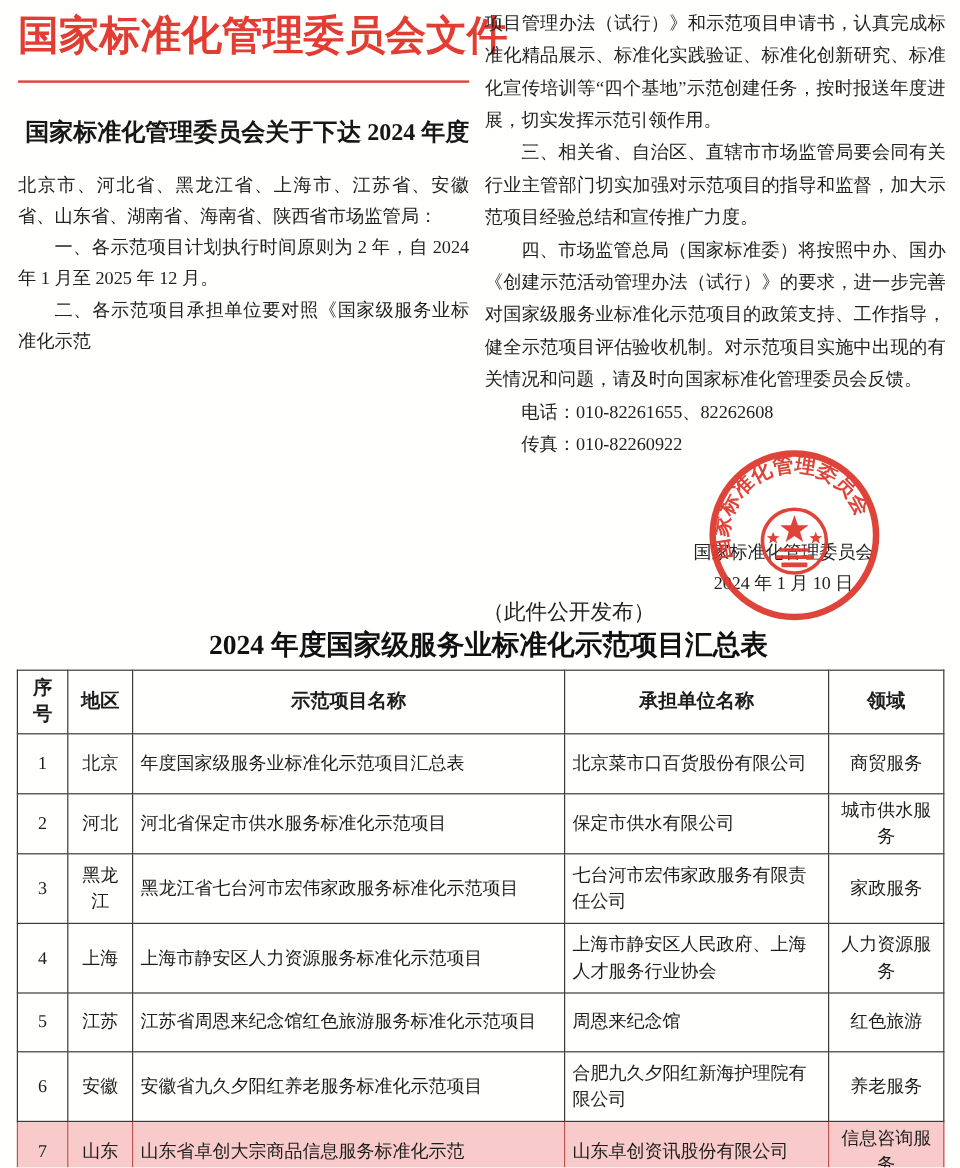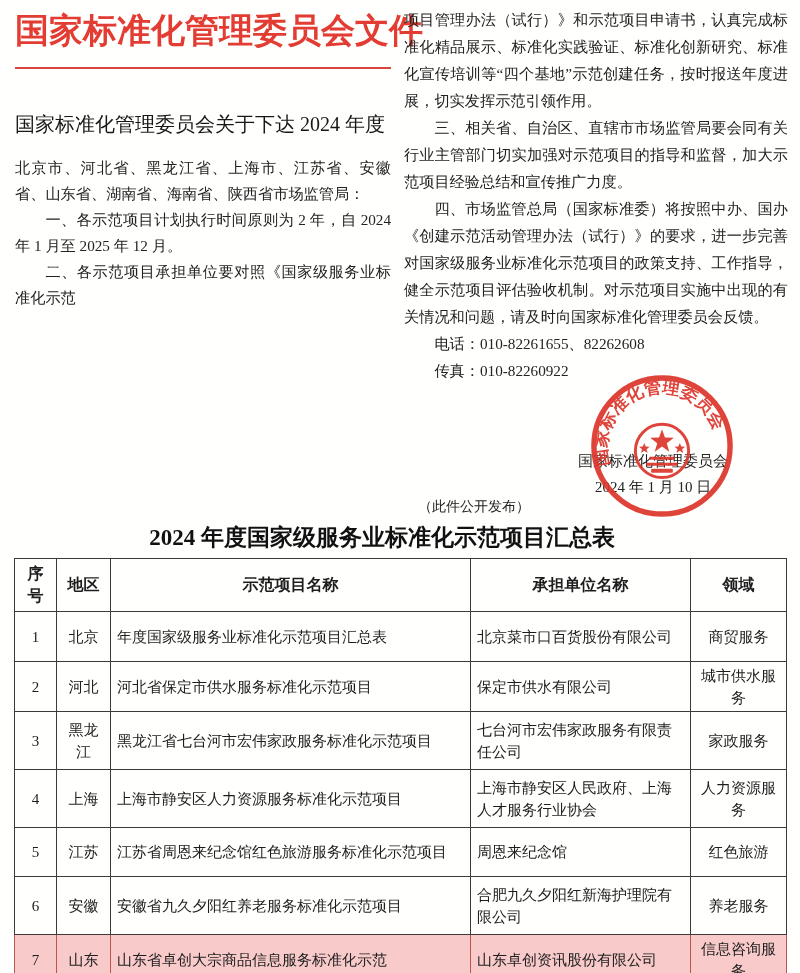--- a/index.html
+++ b/index.html
@@ -19,21 +19,21 @@
   .agency-title{
     font-size:34px;font-weight:700;color:#e23c33;
     text-align:center;white-space:nowrap;letter-spacing:0px;
     line-height:46px;
   }
   .doc-number{
     margin-top:42px;text-align:center;font-size:15px;color:#2a2a2a;
   }
   .red-rule{margin-top:13px;height:2px;background:#d9453d;}
   .notice-title{
-    margin-top:37px;text-align:left;font-weight:400;font-size:20px;
+    margin-top:24px;text-align:right;font-weight:700;font-size:20px;
     line-height:36px;color:#171717;
   }
   .para{
     margin:0;font-size:15.2px;line-height:26px;color:#222;
     text-align:justify;text-align-last:left;
   }
   .col-right .para{line-height:27px;}
   .recipients{margin-top:13px;}
   .indent{text-indent:2em;}
 
@@ -41,27 +41,27 @@
   .signature{
     position:absolute;left:558px;top:448px;width:190px;
     text-align:center;font-size:15px;line-height:26px;color:#222;
   }
   .seal{
     position:absolute;left:588px;top:372px;width:148px;height:148px;
     opacity:0.92;pointer-events:none;
   }
   .public-note{
     position:absolute;left:390px;top:498px;width:168px;
-    text-align:center;font-size:14px;color:#222;
+    text-align:center;font-size:18px;color:#222;
   }
 
   
   .table-title{
     position:absolute;left:0;top:522px;width:764px;
-    text-align:center;font-size:23px;font-weight:700;color:#111;
+    text-align:center;font-size:23px;font-weight:700;color:#111;padding-left:25px;
   }
   table.summary{
     position:absolute;left:14px;top:558px;width:772px;
     border-collapse:collapse;table-layout:fixed;
     font-size:15px;color:#1d1d1d;
   }
   table.summary td,table.summary th{
     border:1.6px solid #3a3a3a;
     padding:2px 6px;vertical-align:middle;
     font-weight:400;line-height:22px;

